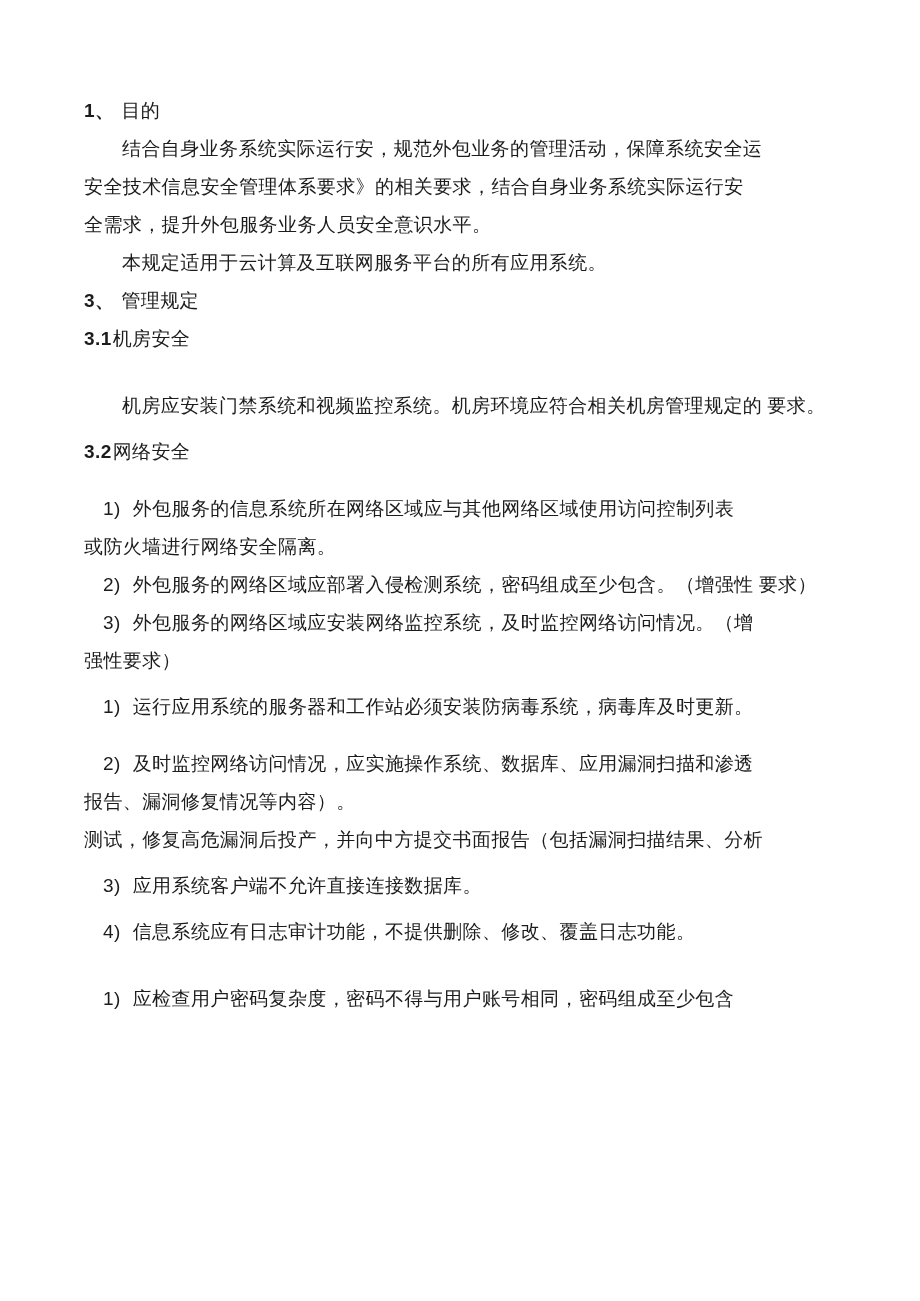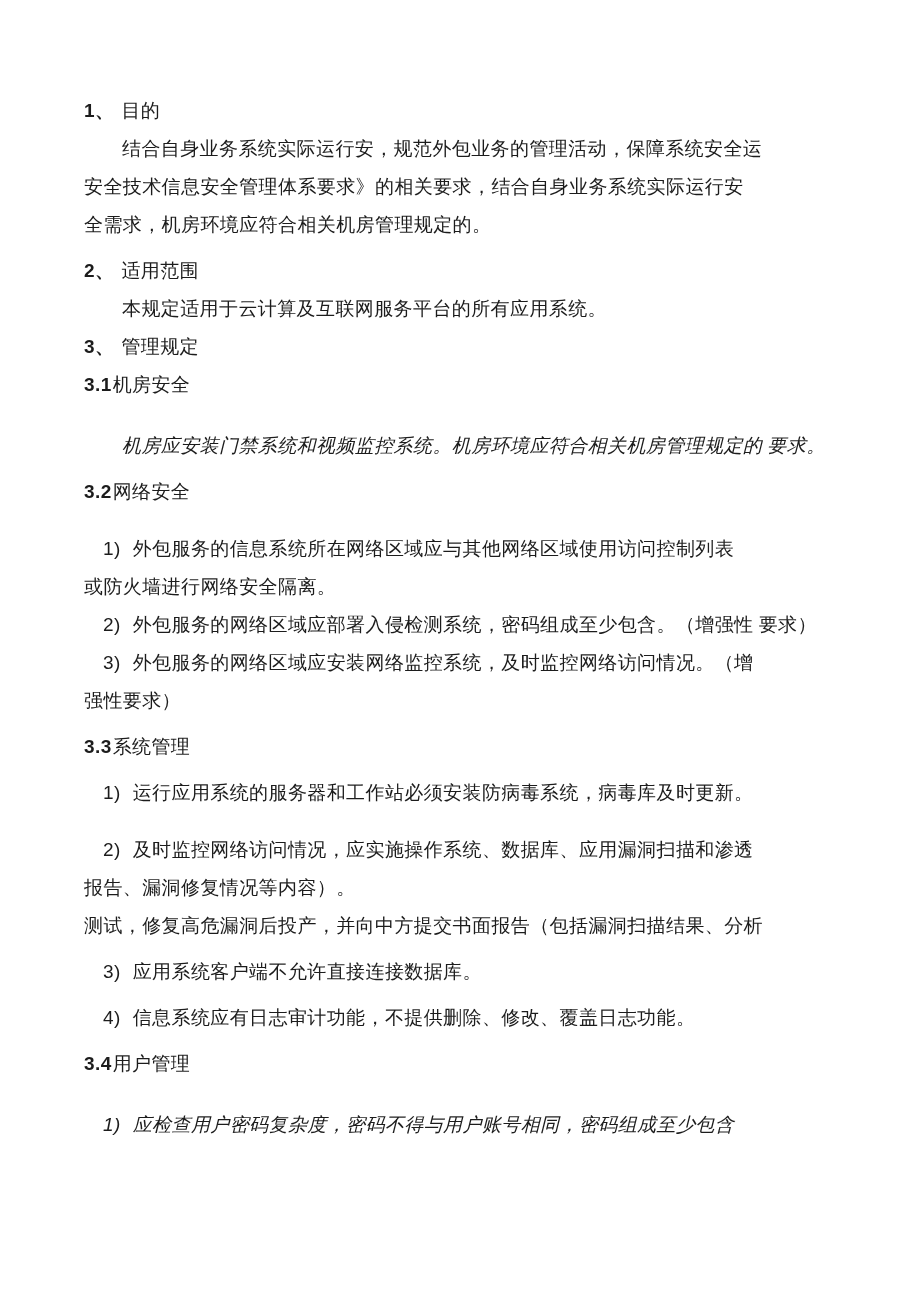--- a/index.html
+++ b/index.html
@@ -38,58 +38,55 @@
   
   .li { padding-left: 19px; }
   .li .num {
     font-family: "Liberation Sans", "DejaVu Sans", sans-serif;
     margin-right: 12px;
   }
   
   .p-first { padding-left: 38px; }
   
   .gap-sm { margin-top: 8px; }
-  .gap-md { margin-top: 23px; font-style: italic; }
+  .gap-md { margin-top: 29px; }
   .gap-lg { margin-top: 19px; }
 </style>
 </head>
 <body>
 
 <div class="page">
 
   <div class="line h1"><span class="num">1、</span><span class="txt">目的</span></div>
 
   <div class="line p-first"><span class="txt">结合自身业务系统实际运行安，规范外包业务的管理活动，保障系统安全运</span></div>
   <div class="line"><span class="txt">安全技术信息安全管理体系要求》的相关要求，结合自身业务系统实际运行安</span></div>
-  <div class="line"><span class="txt">全需求，机房环境应符合相关机房管理规定的。</span></div>
+  <div class="line"><span class="txt">全需求，提升外包服务业务人员安全意识水平。</span></div>
 
-  <div class="line h1 gap-sm"><span class="num">2、</span><span class="txt">适用范围</span></div>
 
   <div class="line p-first"><span class="txt">本规定适用于云计算及互联网服务平台的所有应用系统。</span></div>
 
   <div class="line h1"><span class="num">3、</span><span class="txt">管理规定</span></div>
 
   <div class="line h2"><span class="num">3.1</span><span class="txt">机房安全</span></div>
 
   <div class="line p-first gap-md"><span class="txt">机房应安装门禁系统和视频监控系统。机房环境应符合相关机房管理规定的 要求。</span></div>
 
   <div class="line h2 gap-sm"><span class="num">3.2</span><span class="txt">网络安全</span></div>
 
   <div class="line li gap-lg"><span class="num">1)</span><span class="txt">外包服务的信息系统所在网络区域应与其他网络区域使用访问控制列表</span></div>
   <div class="line"><span class="txt">或防火墙进行网络安全隔离。</span></div>
   <div class="line li"><span class="num">2)</span><span class="txt">外包服务的网络区域应部署入侵检测系统，密码组成至少包含。（增强性 要求）</span></div>
   <div class="line li"><span class="num">3)</span><span class="txt">外包服务的网络区域应安装网络监控系统，及时监控网络访问情况。（增</span></div>
   <div class="line"><span class="txt">强性要求）</span></div>
 
-  <div class="line h2 gap-sm"><span class="num">3.3</span><span class="txt">系统管理</span></div>
 
   <div class="line li gap-sm"><span class="num">1)</span><span class="txt">运行应用系统的服务器和工作站必须安装防病毒系统，病毒库及时更新。</span></div>
   <div class="line li gap-lg"><span class="num">2)</span><span class="txt">及时监控网络访问情况，应实施操作系统、数据库、应用漏洞扫描和渗透</span></div>
   <div class="line"><span class="txt">报告、漏洞修复情况等内容）。</span></div>
   <div class="line"><span class="txt">测试，修复高危漏洞后投产，并向中方提交书面报告（包括漏洞扫描结果、分析</span></div>
   <div class="line li gap-sm"><span class="num">3)</span><span class="txt">应用系统客户端不允许直接连接数据库。</span></div>
   <div class="line li gap-sm"><span class="num">4)</span><span class="txt">信息系统应有日志审计功能，不提供删除、修改、覆盖日志功能。</span></div>
 
-  <div class="line h2 gap-sm"><span class="num">3.4</span><span class="txt">用户管理</span></div>
 
   <div class="line li gap-md"><span class="num">1)</span><span class="txt">应检查用户密码复杂度，密码不得与用户账号相同，密码组成至少包含</span></div>
 
 </div>
 
 </body></html>

